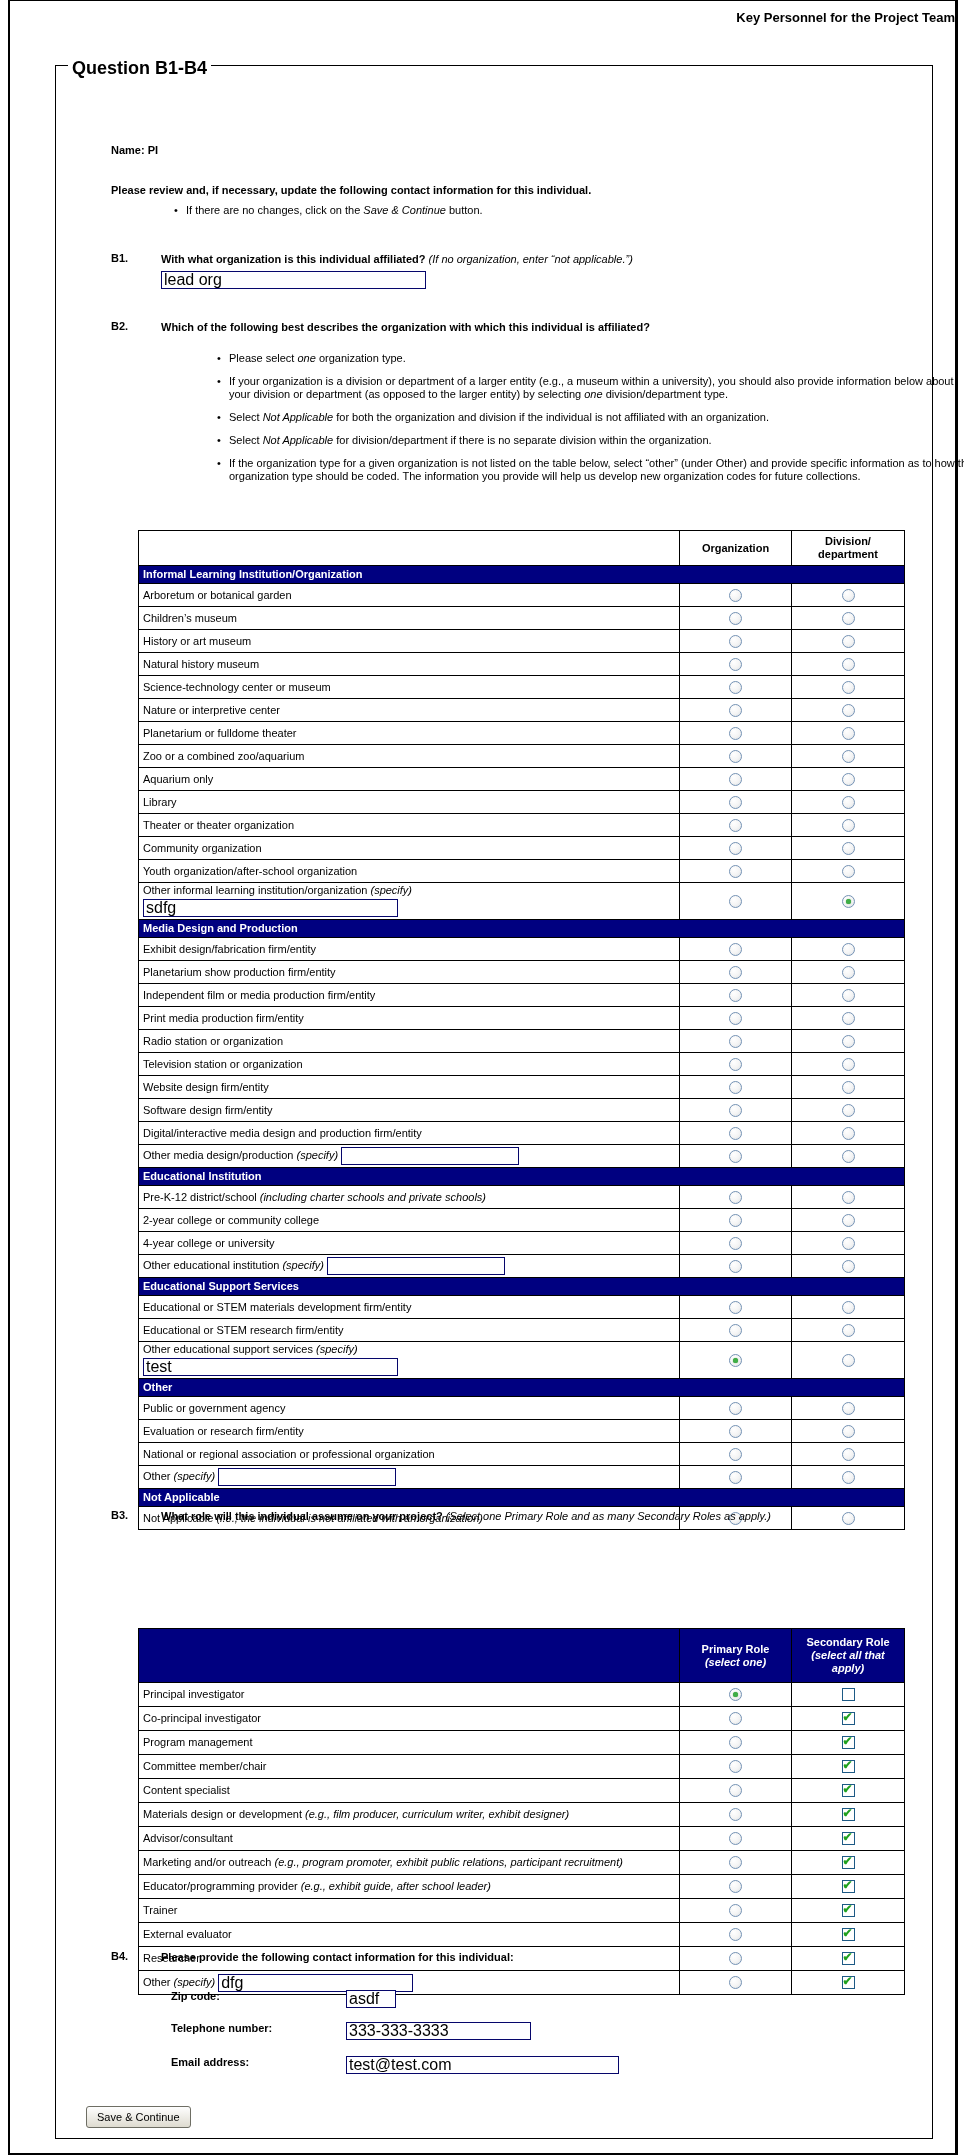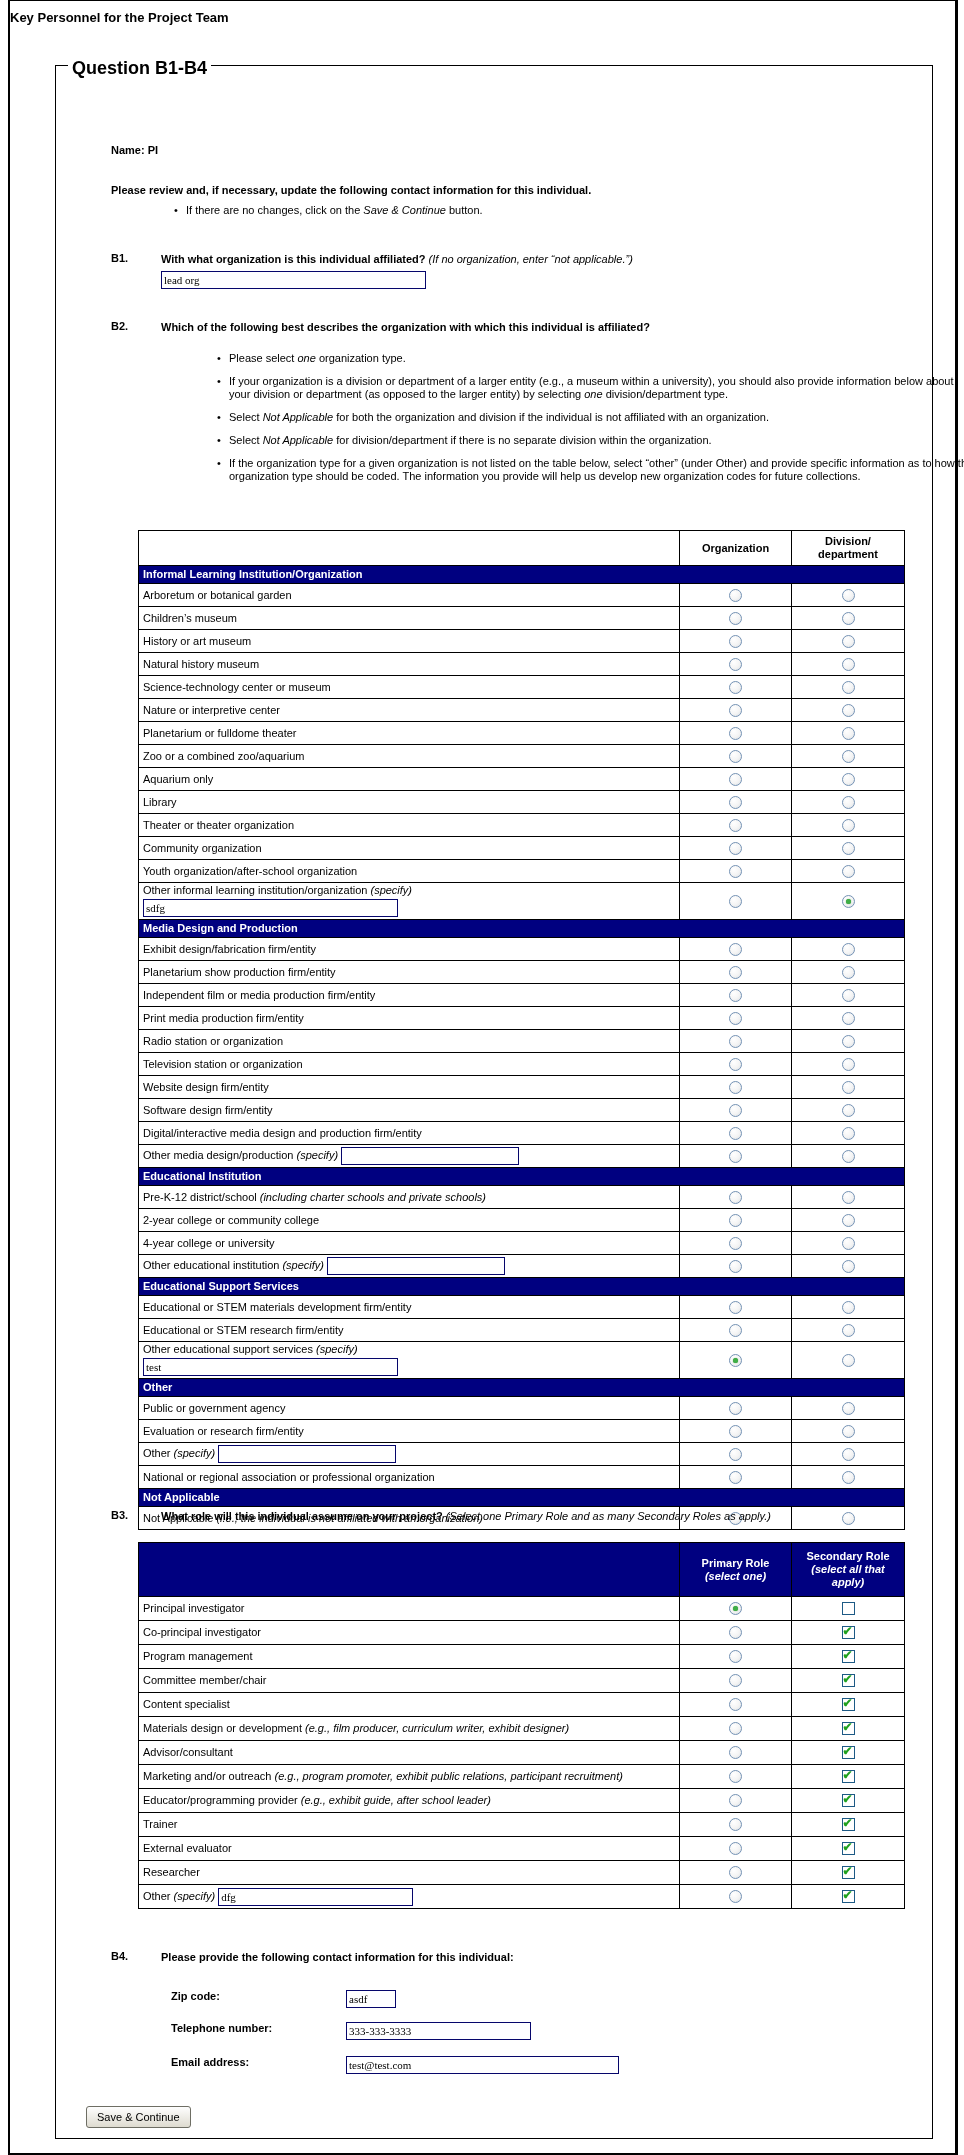--- a/index.html
+++ b/index.html
@@ -1,20 +1,20 @@
 <!DOCTYPE html>
 <html><head>
 <meta charset="utf-8">
 <style>
   html,body{margin:0;padding:0}
   body{width:964px;height:2155px;position:relative;background:#fff;color:#000;
        font-family:"Liberation Sans",sans-serif;font-size:11px}
   .frame{position:absolute;left:8px;top:0;width:945px;height:2152px;background:#fff;
          border-left:2px solid #000;border-right:3px solid #000;border-top:1px solid #000;border-bottom:2px solid #000}
-  .page-title{text-align:left;font-weight:bold;font-size:13px;margin-top:9px}
+  .page-title{text-align:right;font-weight:bold;font-size:13px;margin-top:9px}
   .groupbox{position:absolute;left:45px;top:64px;width:876px;height:2072px;border:1px solid #000}
   .legend{position:absolute;top:-8px;left:12px;background:#fff;padding:0 4px;font-weight:bold;font-size:18px}
   .blk{position:absolute}
   .b{font-weight:bold}
   .i{font-style:italic}
   .qrow{display:flex}
   .qnum{width:50px;font-weight:bold;flex:none}
   .qtext{font-weight:bold;line-height:14px}
   .qnote{font-style:italic;font-weight:normal}
   .bullets{margin:0;padding:0 0 0 118px;list-style:none;width:745px}
@@ -33,21 +33,21 @@
   .b3head{background:#000080;color:#fff;font-weight:bold;text-align:center;height:51px;line-height:13px}
   .b3sub{display:block;font-style:italic;font-weight:bold}
   
   .radio{width:11px;height:11px;border:1px solid #7593b5;border-radius:50%;margin:1px auto;position:relative;
          background:radial-gradient(circle at 35% 30%, #ffffff 0%, #f4f4f4 55%, #d8dde2 100%)}
   .radio.sel::after{content:"";position:absolute;left:3px;top:3px;width:5px;height:5px;border-radius:50%;
          background:#3fae46;box-shadow:0 0 1px #2d8a34}
   .cb{width:11px;height:11px;border:1px solid #1d5a85;background:#fff;margin:1px auto;position:relative}
   .cb.checked::after{content:"\2714";position:absolute;left:0;top:-2px;color:#1fa11f;font-size:12px;font-weight:bold}
   .tin{border:1px solid #06066b;height:18px;box-sizing:border-box;padding:1px 2px;background:#fff;
-       font-family:Liberation Serif, serif;font-size:11px;color:#000}
+       font-family:Liberation Sans, sans-serif;font-size:16px;color:#000}
   .tin-b1{width:265px}
   .tin-block{display:block;width:255px;margin:2px 0 1px 0}
   .tin-inline{width:178px;vertical-align:middle;margin-left:3px}
   .tin-b3{width:195px;vertical-align:middle;margin-left:3px}
   .tin-zip{width:50px} .tin-tel{width:185px} .tin-email{width:273px}
   .b4row{display:flex;align-items:flex-start}
   .b4label{width:175px;font-weight:bold;flex:none}
   .save-btn{font-family:"Liberation Sans",sans-serif;font-size:11px;padding:2px 10px;height:22px;
             background:linear-gradient(#fefefe,#dedbd0);border:1px solid #6e6e64;border-radius:3px;color:#000}
 </style>
@@ -412,30 +412,30 @@
           <tr class="normal">
             <td class="lbl"><span>Evaluation or research firm/entity</span></td>
             <td class="opt">
               <div class="radio"></div>
             </td>
             <td class="opt">
               <div class="radio"></div>
             </td>
           </tr>
           <tr class="normal">
+            <td class="lbl"><span>National or regional association or professional organization</span></td>
+            <td class="opt">
+              <div class="radio"></div>
+            </td>
+            <td class="opt">
+              <div class="radio"></div>
+            </td>
+          </tr>
+          <tr class="normal">
             <td class="lbl"><span>Other </span><span class="i">(specify)</span><input class="tin tin-inline" type="text" value="" style=""></td>
-            <td class="opt">
-              <div class="radio"></div>
-            </td>
-            <td class="opt">
-              <div class="radio"></div>
-            </td>
-          </tr>
-          <tr class="normal">
-            <td class="lbl"><span>National or regional association or professional organization</span></td>
             <td class="opt">
               <div class="radio"></div>
             </td>
             <td class="opt">
               <div class="radio"></div>
             </td>
           </tr>
           <tr>
             <td class="sec" colspan="3">Not Applicable</td>
           </tr>
@@ -449,21 +449,21 @@
             </td>
           </tr>
         </tbody>
     </table>
 
     <div class="blk qrow" style="left:55px;top:1443px;width:800px">
       <span class="qnum">B3.</span>
       <span class="qtext"><span>What role will this individual assume on your project? </span><span class="qnote">(Select one Primary Role and as many Secondary Roles as apply.)</span></span>
     </div>
 
-    <table class="blk" style="left:82px;top:1476px">
+    <table class="blk" style="left:82px;top:1562px">
       <colgroup>
           <col class="c-label">
           <col class="c-opt1">
           <col class="c-opt2">
         </colgroup>
       <thead>
         <tr>
           <td class="b3head"></td>
           <td class="b3head">
             <span>Primary Role</span>

